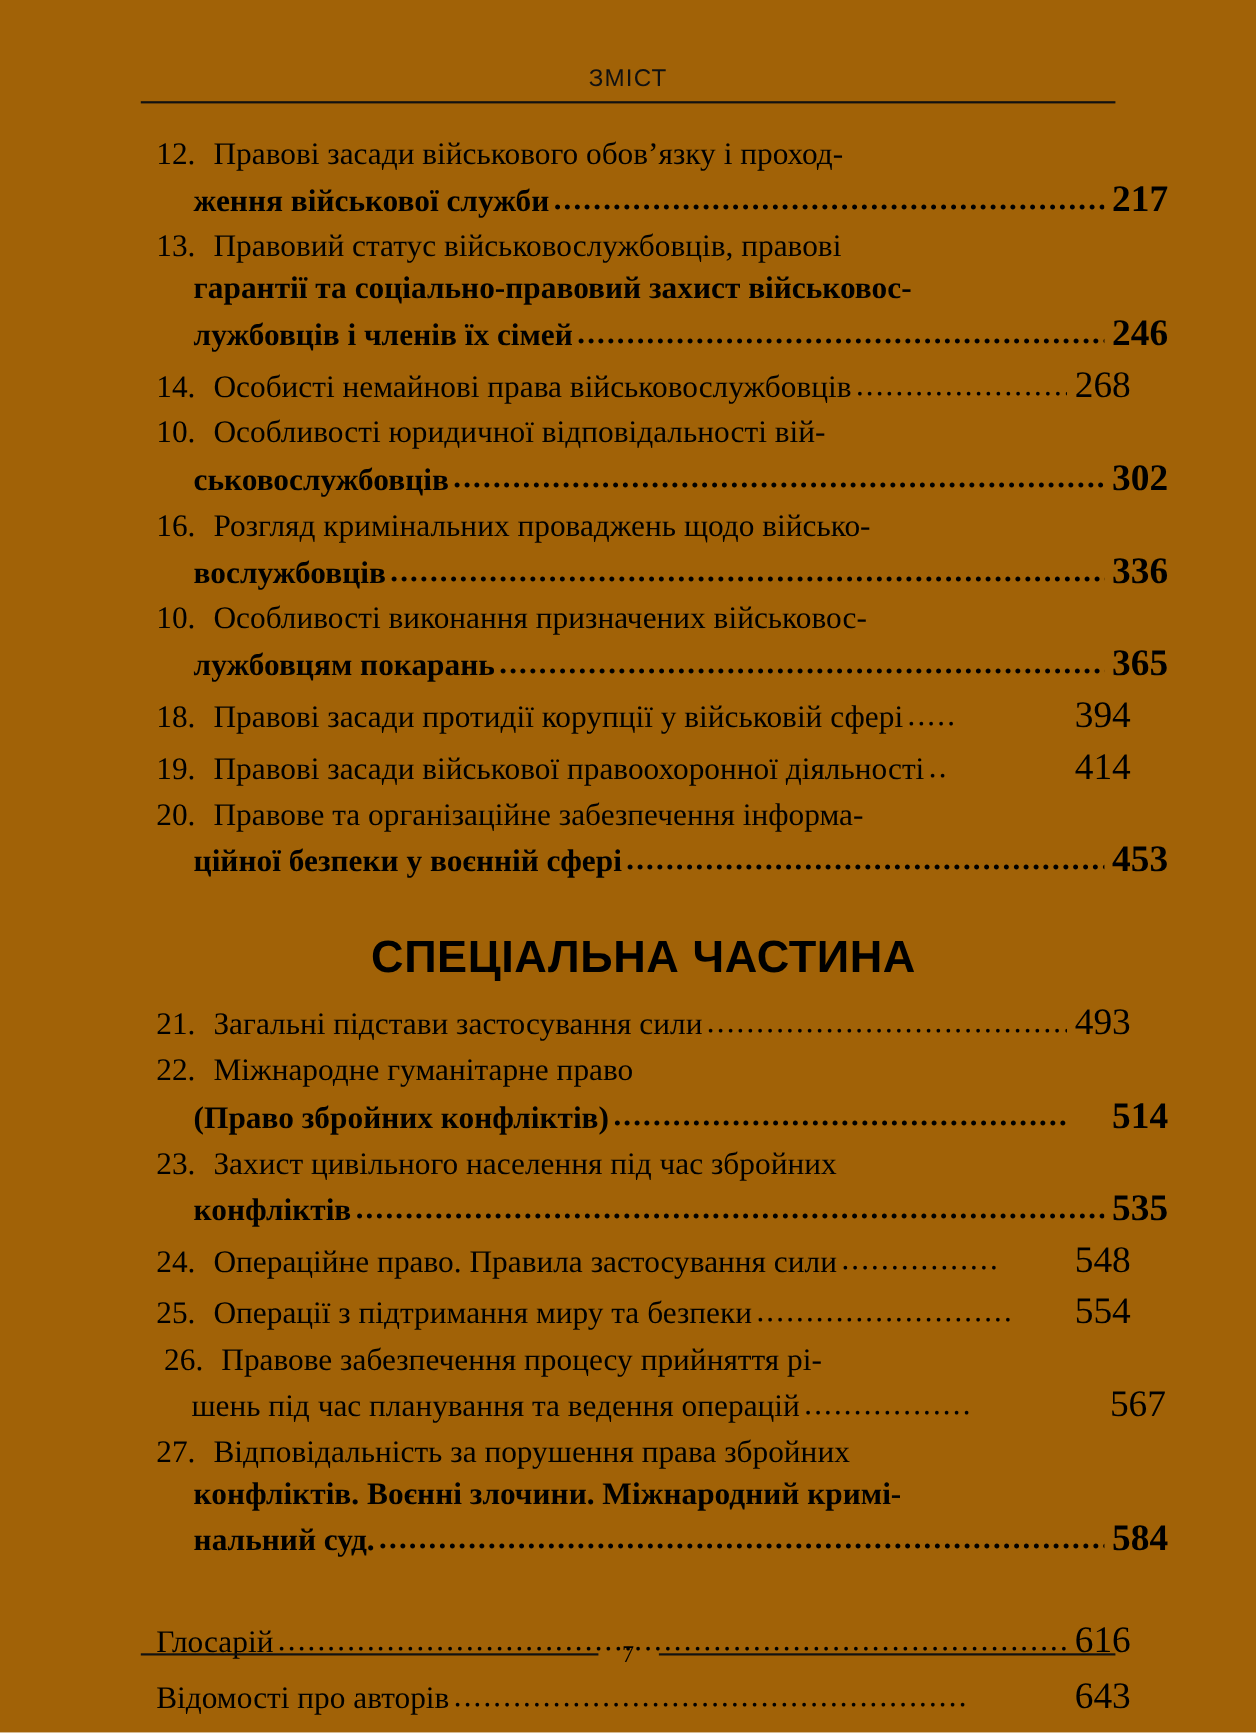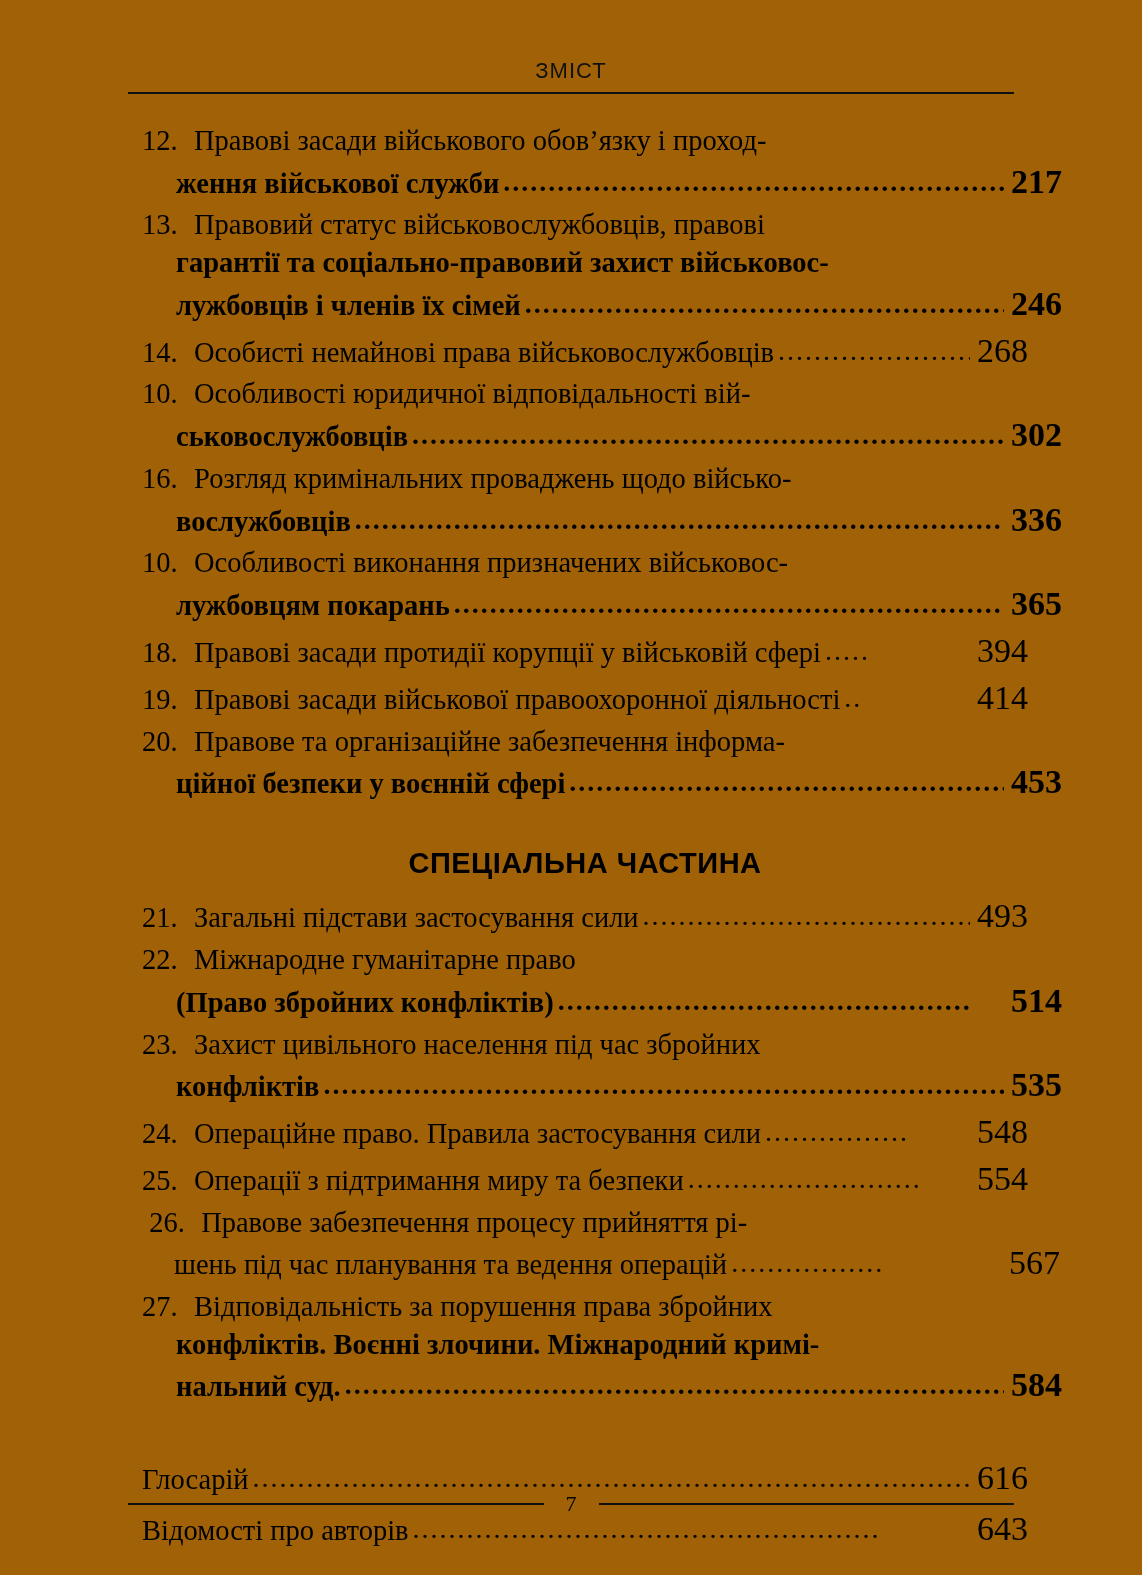--- a/index.html
+++ b/index.html
@@ -100,21 +100,21 @@
     display: inline-block;
     width: 52px;
     text-align: left;
   }
 
   
   .section-heading {
     text-align: center;
     font-family: "Liberation Sans", sans-serif;
     font-weight: bold;
-    font-size: 29px;
+    font-size: 41px;
     letter-spacing: 0.5px;
     margin: 42px 0 14px 0;
   }
 
   
   .backmatter {
     margin-top: 48px;
   }
   .backmatter .line .txt,
   .backmatter .line .page-num {

